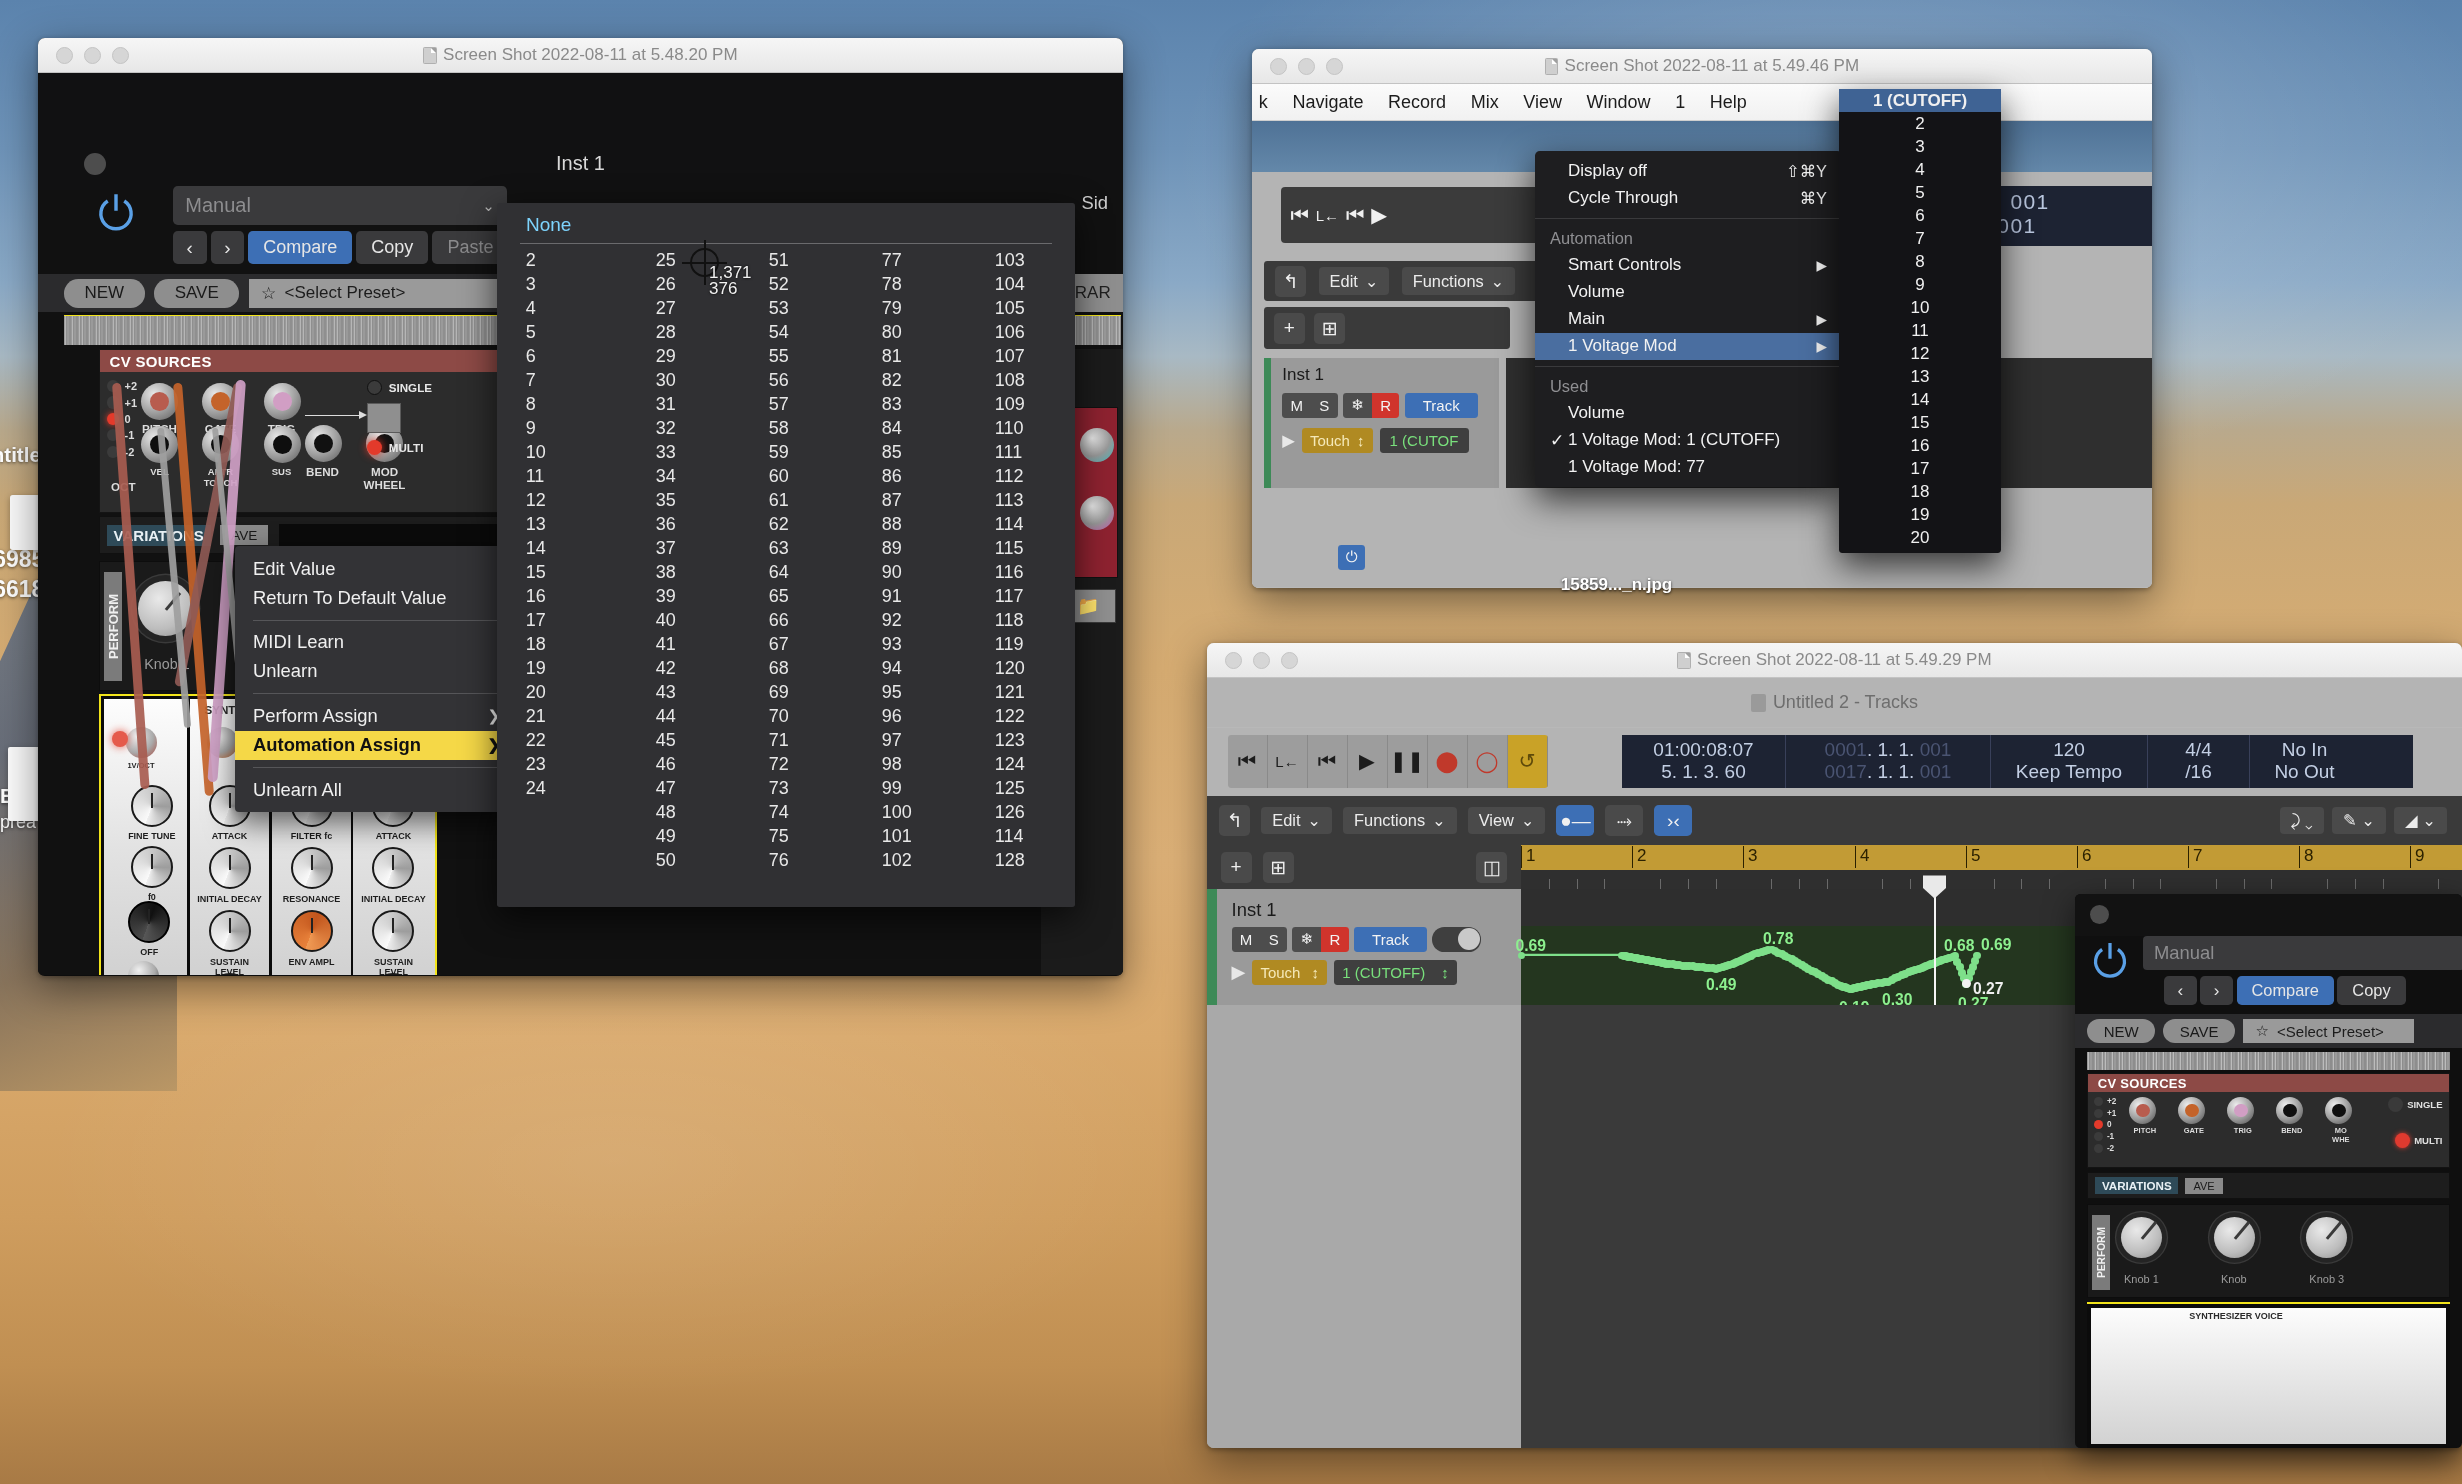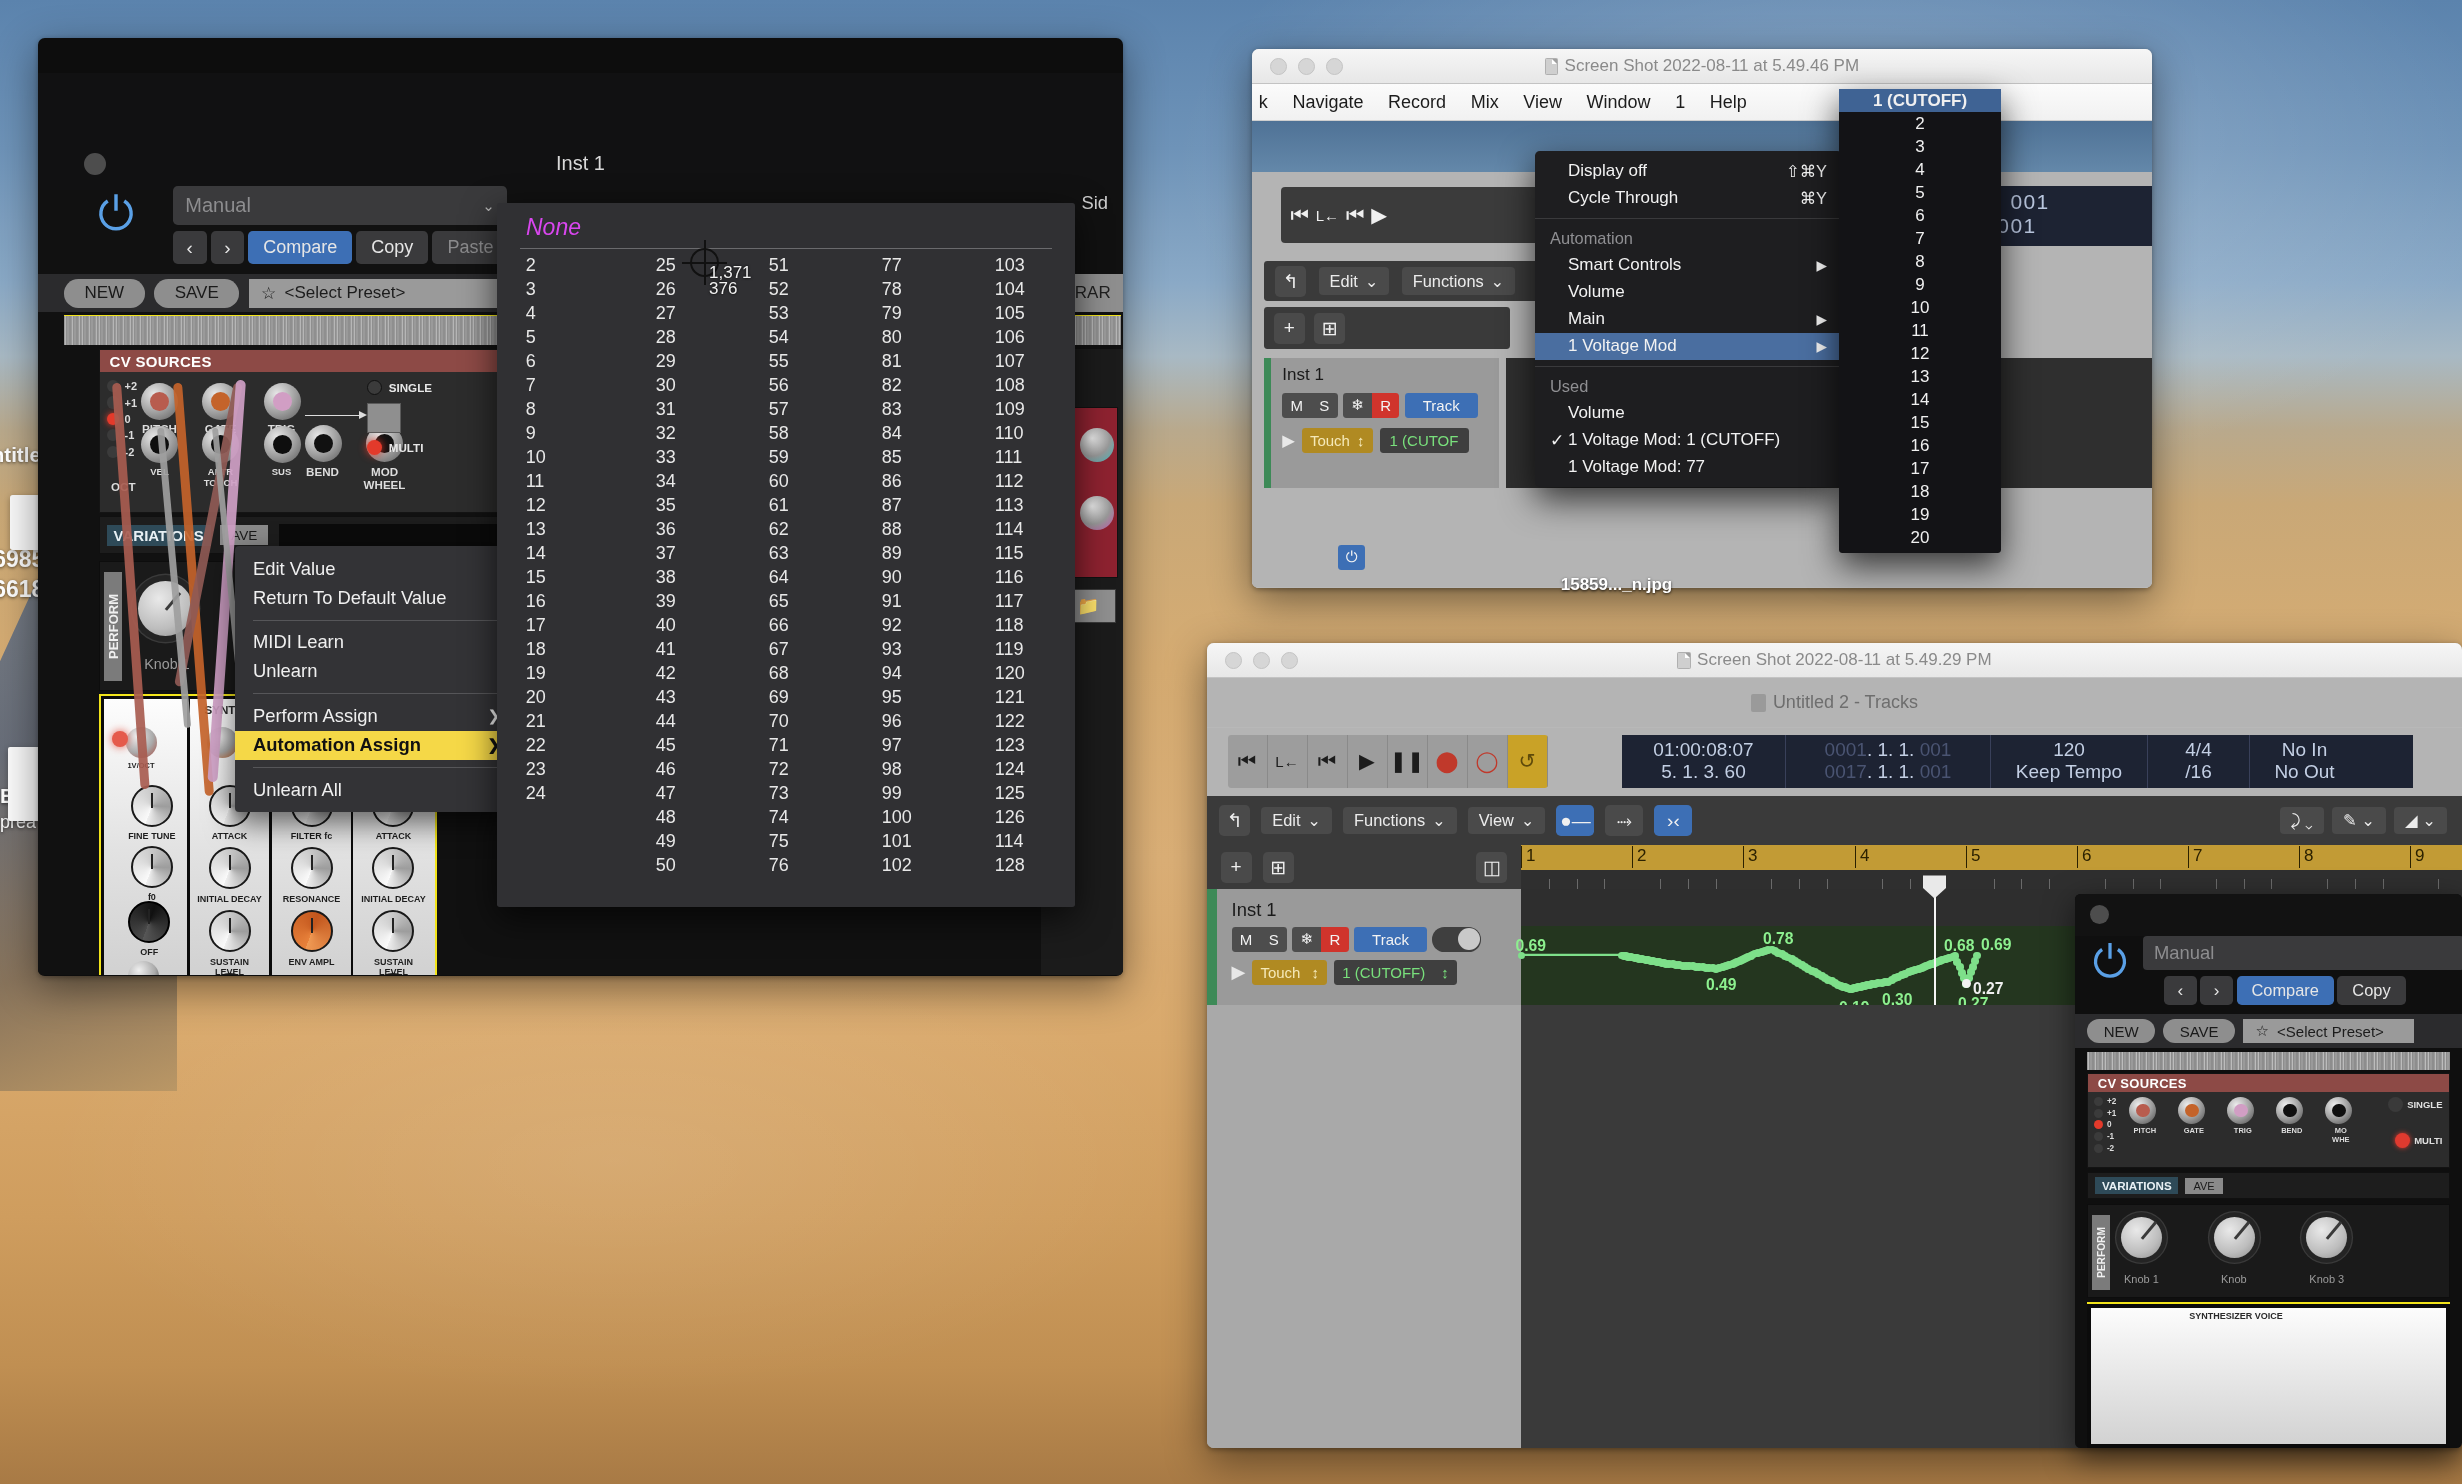--- a/index.html
+++ b/index.html
@@ -134,21 +134,21 @@
              border-radius:4.1px; box-shadow:0 11px 30px rgba(0,0,0,.6); padding:8.2px 0; z-index:40; }
   .mi { height:29px; display:flex; align-items:center; padding:0 18px; color:#f0f0f0; font-size:18.4px; }
   .mi .arr { margin-left:auto; font-size:15px; }
   .mi.hl { background:#f5d847; color:#111; font-weight:bold; }
   .msep { height:0.7px; background:#565659; margin:7.5px 18px; }
 
   
   #autolist { position:absolute; left:497px; top:203px; width:578px; height:704px;
               background:#303033; border-radius:2.7px; box-shadow:0 11px 34px rgba(0,0,0,.65); z-index:45;
               padding:8.2px 0 0 0; }
-  .al-none { color:#d946ef; font-size:23px; padding:2.7px 0 5.5px 29px;font-style:italic; }
+  .al-none { color:#7dd3fc; font-size:19px; padding:2.7px 0 5.5px 29px; }
   .al-sep { height:0.7px; background:#6a6a6d; margin:1.4px 23px 2.7px 23px; }
   .al-sel { background:#f5d847; color:#111; font-size:18.4px; font-weight:bold;
             padding:3.4px 0 3.4px 29px; margin:0 16.4px 0 16.4px; }
   .al-cols { display:flex; padding-left:16.4px; padding-top:2.7px; }
   .al-col { width:131px; }
   .al-item { color:#e8e8e8; font-size:18px; height:24px; display:flex; align-items:center; padding-left:12.3px; }
   .al-col.n { padding-left:20.5px; }
   
   .crosshair { position:absolute; left:682px; top:240px; width:45px; height:45px; z-index:60; }
   .crosshair .h { position:absolute; left:0; top:22px; width:45px; height:2px; background:#111; }
@@ -838,20 +838,31 @@
     <div class="s2i">16</div>
     <div class="s2i">17</div>
     <div class="s2i">18</div>
     <div class="s2i">19</div>
     <div class="s2i">20</div>
   </div>
 
 <div class="deskfile">15859..._n.jpg</div>
 
 <div class="win" id="win1">
+  <div class="titlebar">
+    <div class="traffic">
+      <div class="tl"></div>
+      <div class="tl"></div>
+      <div class="tl"></div>
+    </div>
+    <div class="title-center">
+      <span class="doc-ico"></span>
+      <span>Screen Shot 2022-08-11 at 5.48.20 PM</span>
+    </div>
+  </div>
 
   <div class="w1-body">
     <div class="plug-head">
       <div class="plug-dot"></div>
       <div class="plug-title">Inst 1</div>
       <div class="side-label">Sid</div>
     </div>
 
     <div class="pwr">
       <svg viewBox="0 0 64 64">

